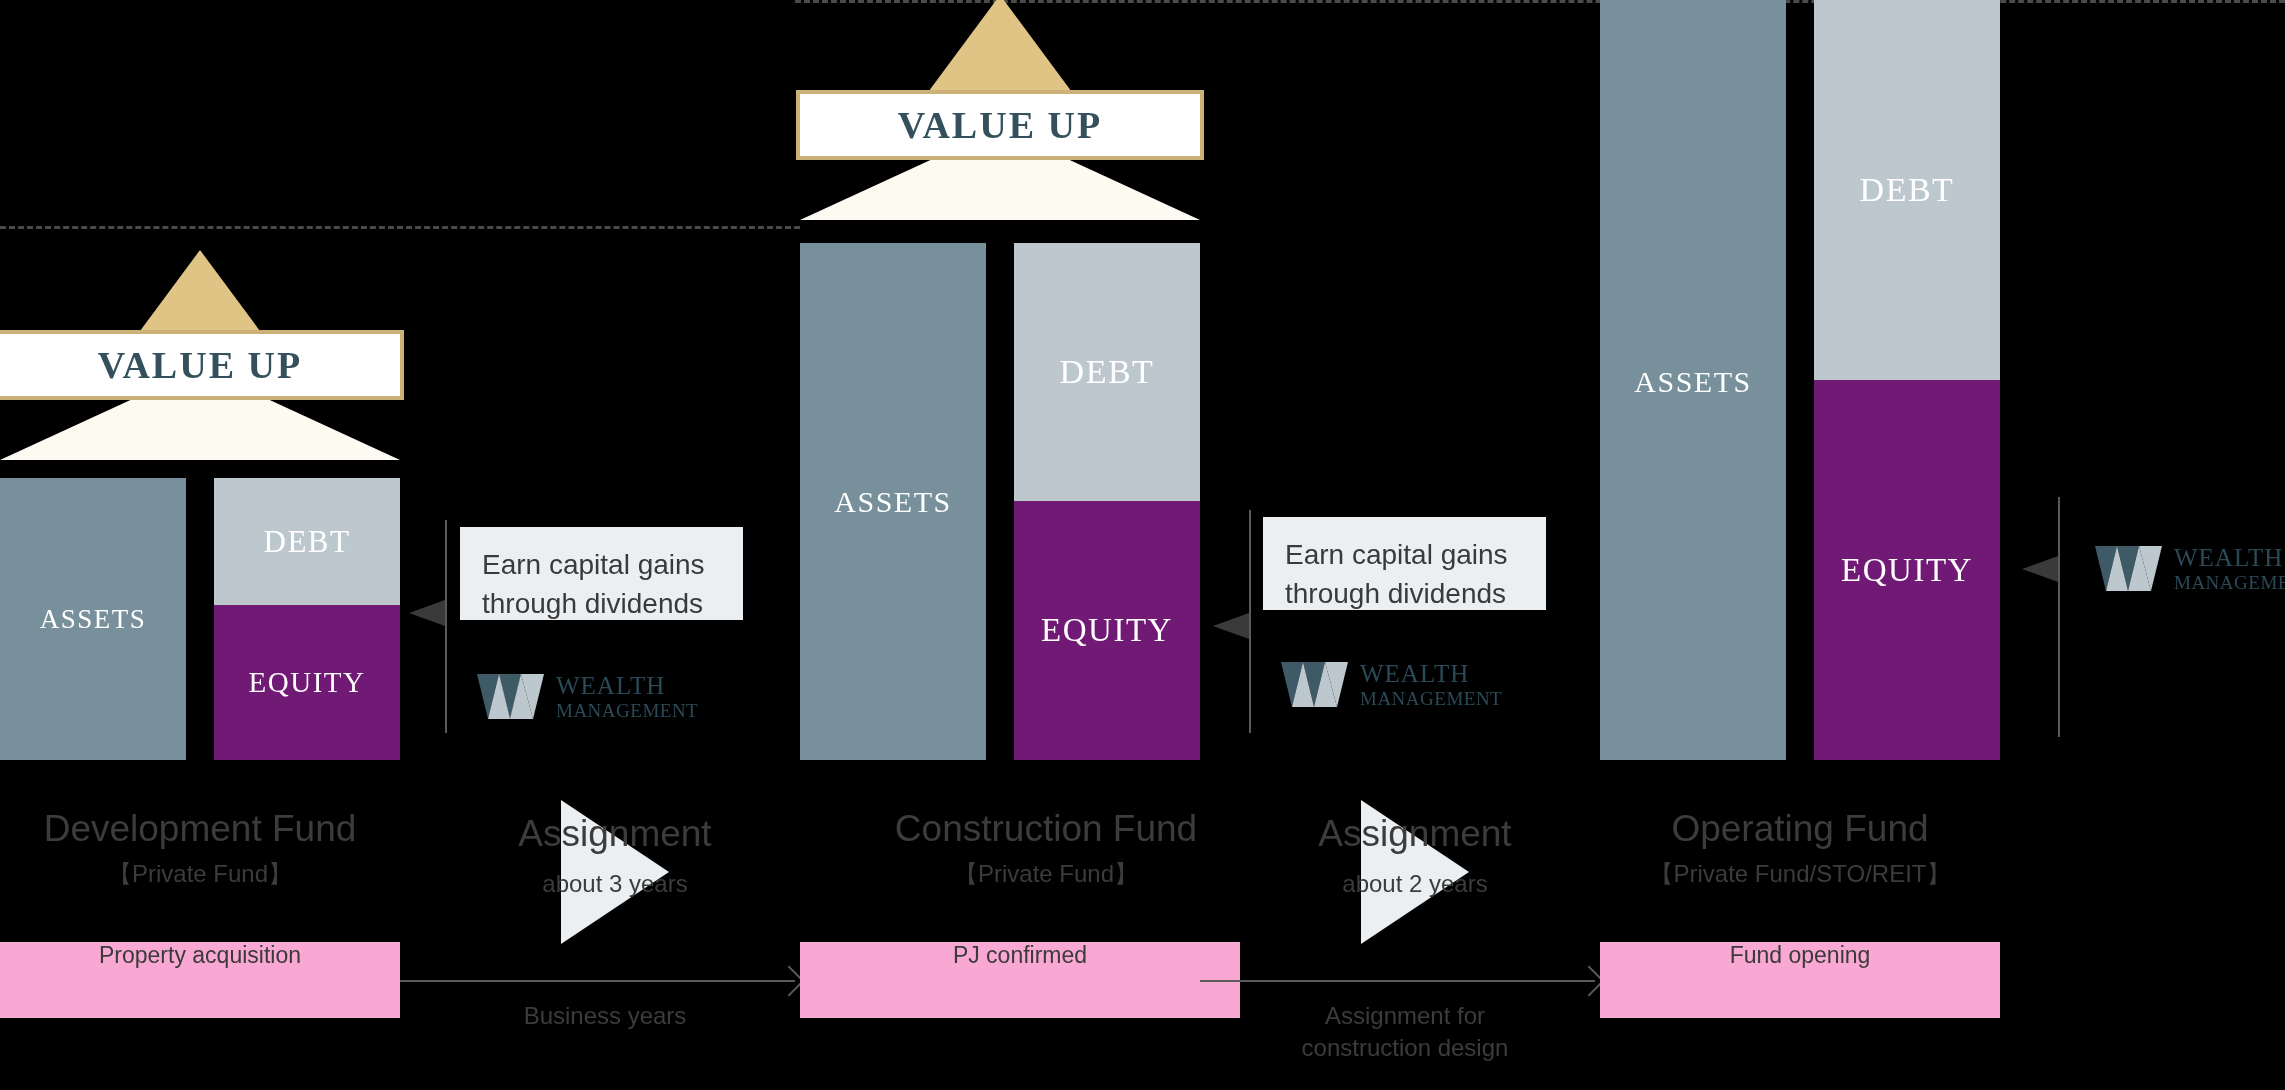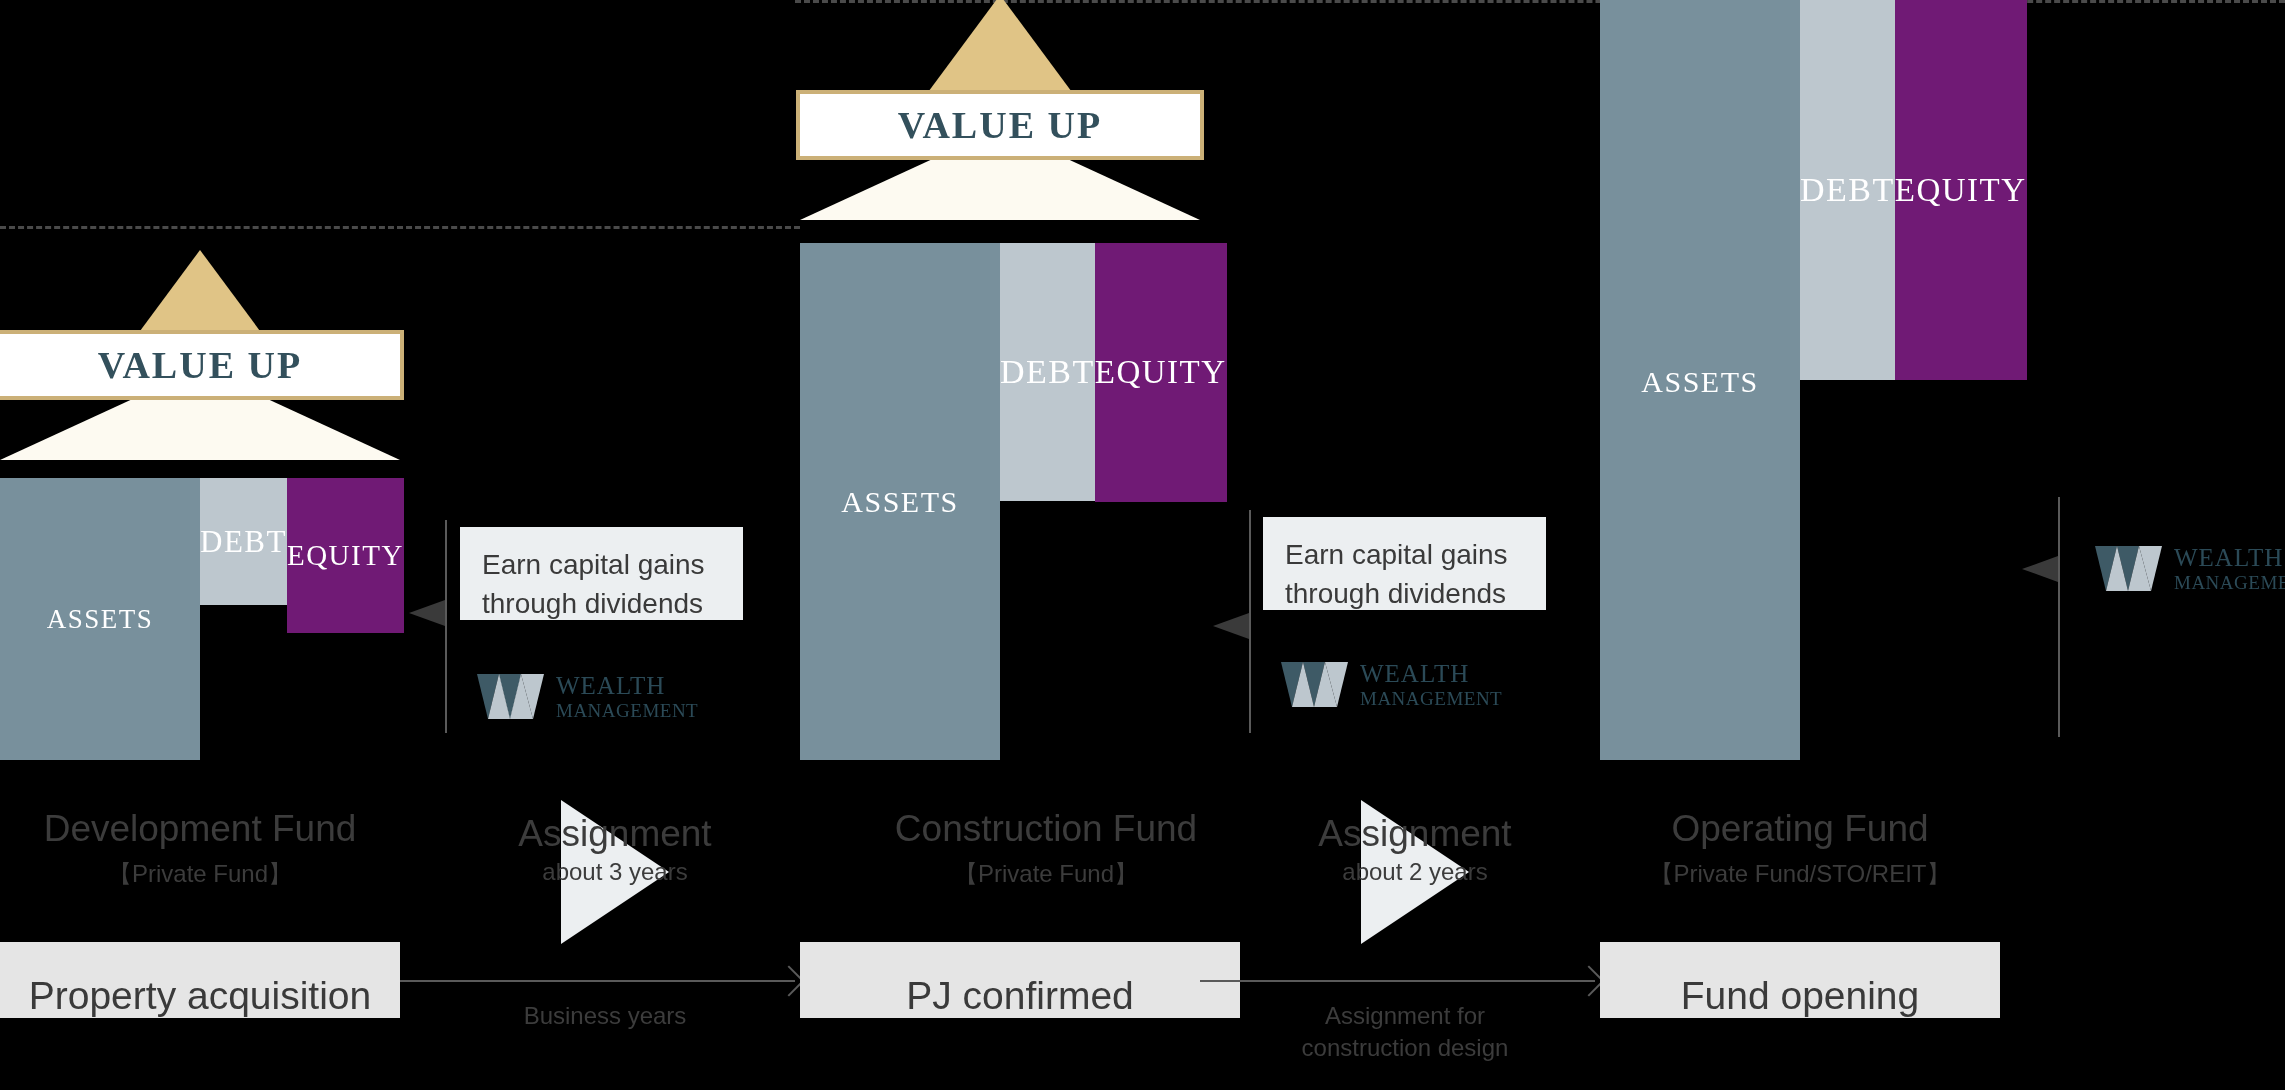--- a/index.html
+++ b/index.html
@@ -18,42 +18,42 @@
       border-left:200px solid transparent;border-right:200px solid transparent;
       border-bottom:92px solid #fdfaf1;}
   .vu-banner{position:absolute;background:#ffffff;border:4px solid #cbb077;
       display:flex;align-items:center;justify-content:center;
       font-family:"Liberation Serif",serif;font-weight:bold;color:#33505c;
       letter-spacing:2px;}
 
   
   .stack{position:absolute;display:flex;}
   .assets{background:#78909c;position:relative;display:flex;align-items:center;justify-content:center;}
-  .rightcol{display:flex;flex-direction:row;}
+  .rightcol{display:flex;flex-direction:column;padding-left:28px;}
   .debt{background:#bdc7ce;display:flex;align-items:center;justify-content:center;}
   .equity{background:#701a75;display:flex;align-items:center;justify-content:center;}
   .stacklabel{font-family:"Liberation Serif",serif;color:#ffffff;
       letter-spacing:1.5px;font-variant:small-caps;white-space:nowrap;}
 
   
   .fund-caption{position:absolute;text-align:center;}
   .fund-title{font-size:37px;color:#3c3c3c;line-height:1.25;white-space:nowrap;}
   .fund-sub{font-size:24px;color:#3c3c3c;line-height:1.3;margin-top:6px;white-space:nowrap;}
 
   
-  .milestone{position:absolute;background:#e5e5e5;display:flex;align-items:flex-end;
-      justify-content:center;color:#3a3a3a;font-size:39px;}
+  .milestone{position:absolute;background:#f9a8d4;display:flex;align-items:flex-start;
+      justify-content:center;color:#3a3a3a;font-size:23px;}
 
   
   .assign-wrap{position:absolute;text-align:center;}
   .assign-tri{position:absolute;width:0;height:0;
       border-top:72px solid transparent;border-bottom:72px solid transparent;
       border-left:108px solid #eceff1;}
   .assign-title{position:relative;font-size:37px;color:#3c3c3c;line-height:1.2;white-space:nowrap;}
-  .assign-sub{position:relative;font-size:24px;color:#3c3c3c;margin-top:2px;white-space:nowrap;}
+  .assign-sub{position:relative;font-size:24px;color:#3c3c3c;margin-top:14px;white-space:nowrap;}
 
   
   .tl-line{position:absolute;height:0;border-top:2px solid #5a5a5a;}
   .tl-head{position:absolute;width:20px;height:20px;
       border-top:2px solid #5a5a5a;border-right:2px solid #5a5a5a;
       transform:rotate(45deg);}
   .tl-label{position:absolute;text-align:center;font-size:24px;color:#3c3c3c;line-height:1.35;}
 
   
   .callout-line{position:absolute;width:0;border-left:2px solid #5a5a5a;}

